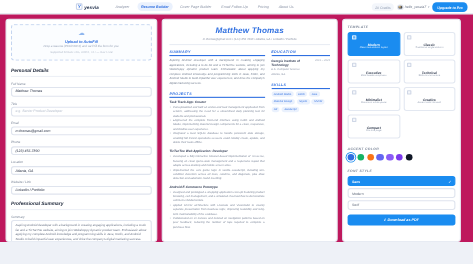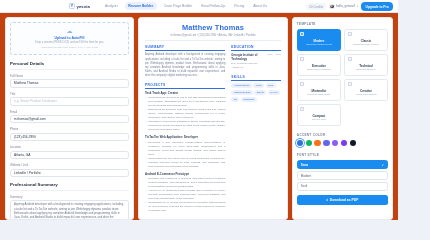--- a/index.html
+++ b/index.html
@@ -2,21 +2,21 @@
 <html><head>
 <meta charset="utf-8">
 <style>
   * { box-sizing: border-box; margin: 0; padding: 0; }
   html, body {
     width: 430px; height: 220px;
     font-family: "Liberation Sans", sans-serif;
     background: #eef1f7;
     overflow: hidden;
   }
-  .app { width: 398px; height: 220px; position: relative; background: #c2410c; }
+  .app { width: 430px; height: 220px; position: relative; background: #be185d; font-style: italic; }
 
   
   .header {
     height: 13px; background: #ffffff; display: flex; align-items: center;
     border-bottom: 0.5px solid #e2e6ee; padding: 0 5px; position: relative;
   }
   .brand { display: flex; align-items: center; gap: 1.5px; margin-left: 64px; }
   .brand-mark {
     width: 6px; height: 6px; border: 0.5px solid #c9d4ea; border-radius: 1.2px;
     display: flex; align-items: center; justify-content: center;

